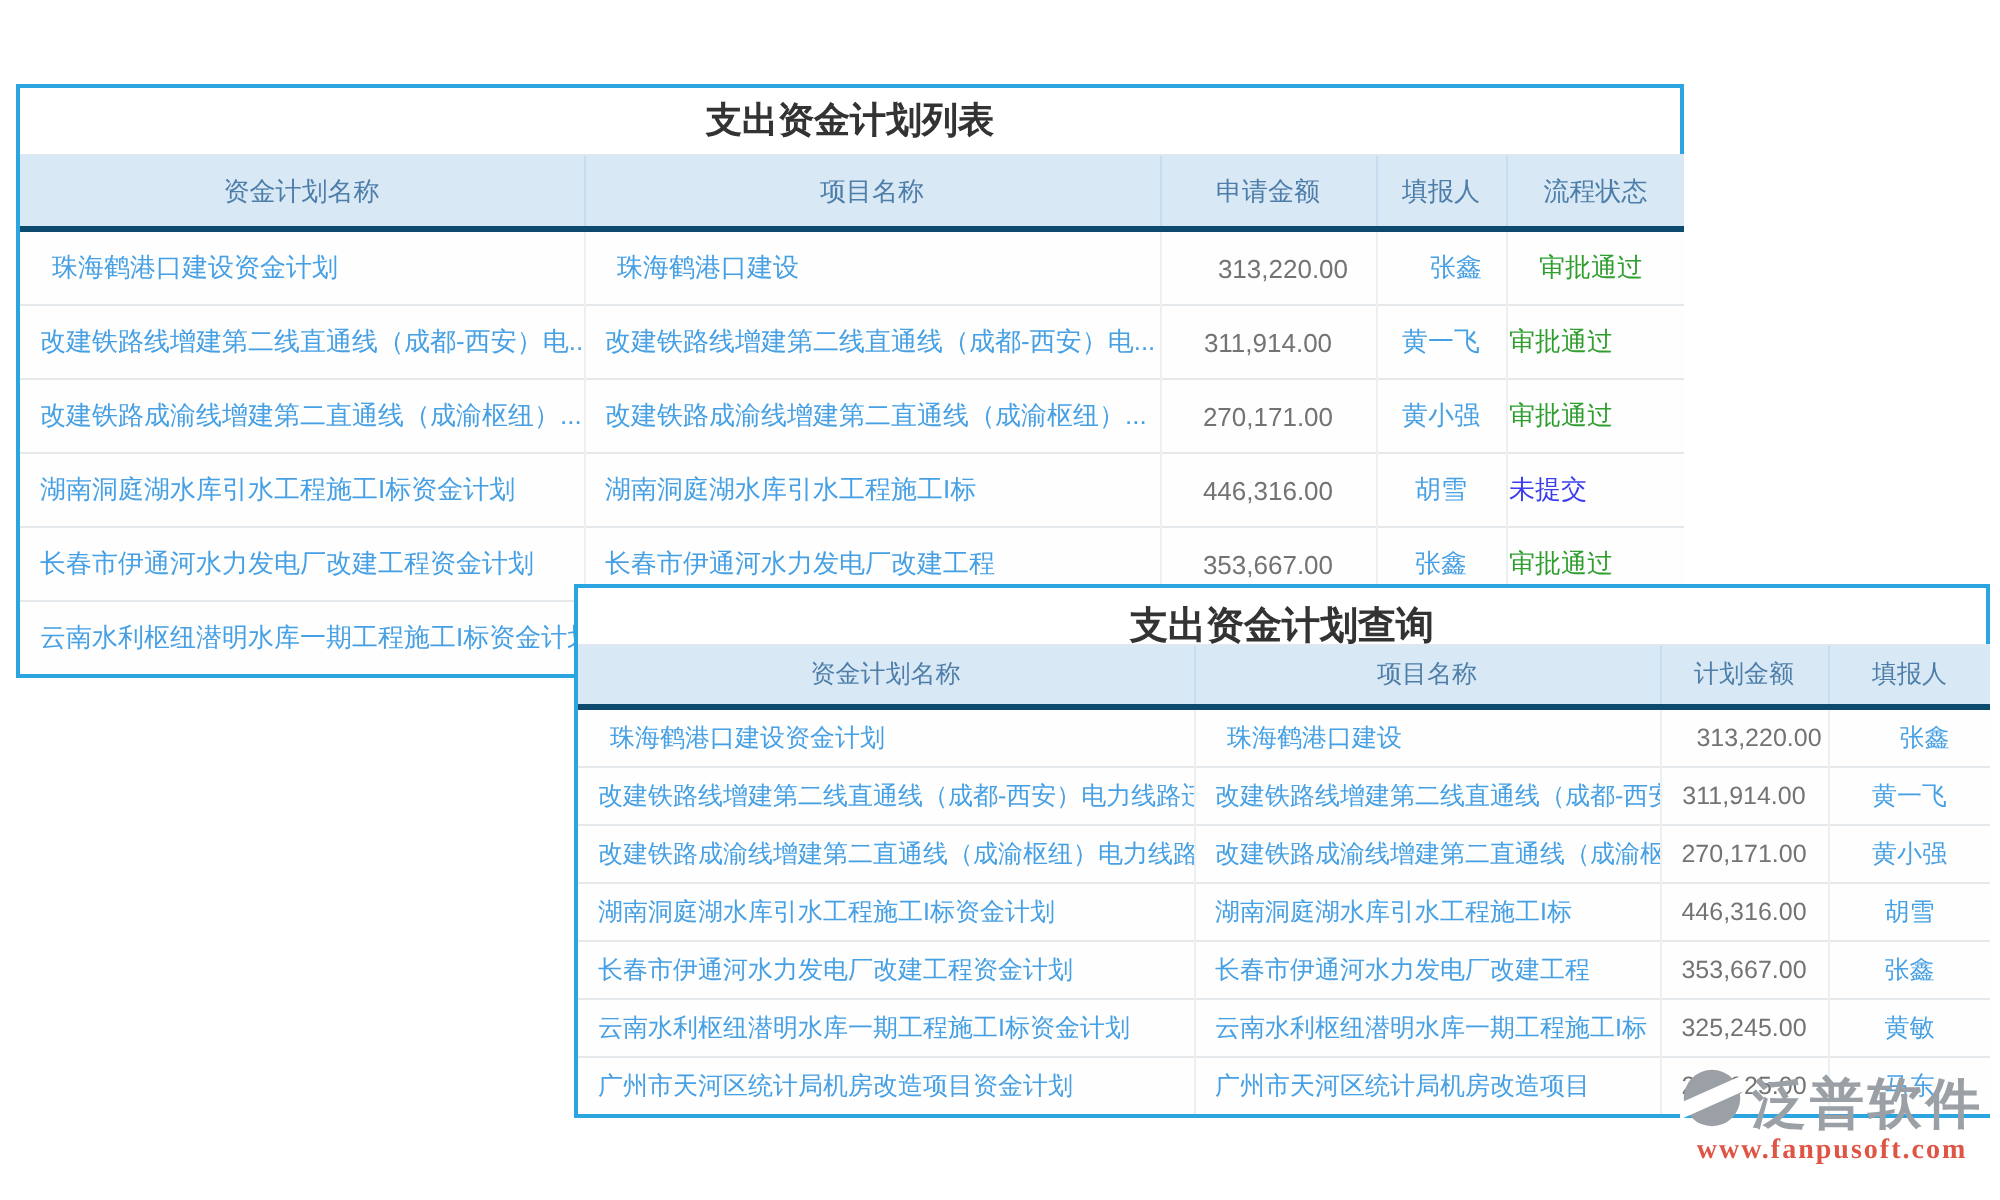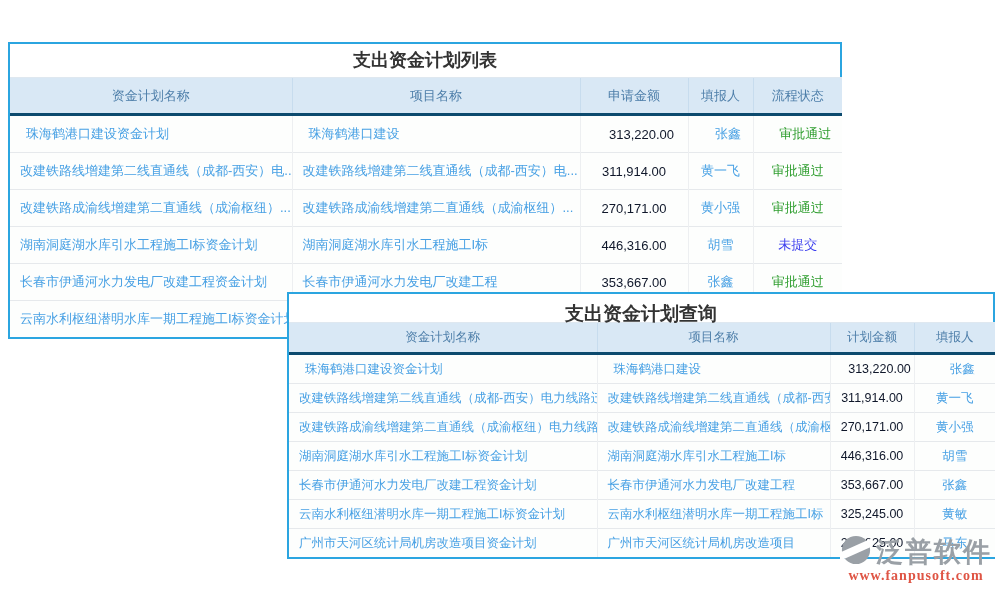--- a/index.html
+++ b/index.html
@@ -40,23 +40,23 @@
   tbody tr:first-child td{border-top:none;padding-left:16px;}
   .list-panel th{height:33px;}
   .list-panel td{height:34px;}
   .query-panel th{height:27px;font-size:12.5px;}
   .query-panel td{height:26px;font-size:12.5px;}
   .c-link{
     color:var(--link,#47A0E4);text-align:left;
     padding:0 10px;white-space:nowrap;overflow:hidden;
     cursor:pointer;
   }
-  .c-amount{color:#0f172a;text-align:center;white-space:nowrap;overflow:hidden;}
+  .c-amount{color:#737373;text-align:center;white-space:nowrap;overflow:hidden;}
   .c-reporter{color:var(--link,#47A0E4);text-align:center;cursor:pointer;white-space:nowrap;overflow:hidden;}
-  .c-status{text-align:center;white-space:nowrap;overflow:hidden;}
+  .c-status{text-align:left;white-space:nowrap;overflow:hidden;}
   .watermark{
     position:absolute;right:8px;bottom:16px;text-align:center;
     user-select:none;
   }
   .wm-top{display:flex;align-items:center;justify-content:flex-end;gap:4px;}
   .wm-brand{
     font-size:27px;font-weight:bold;color:var(--wm-gray,#9aa0a6);letter-spacing:2px;
   }
   .wm-url{
     font-family:"Liberation Serif","DejaVu Serif",serif;

